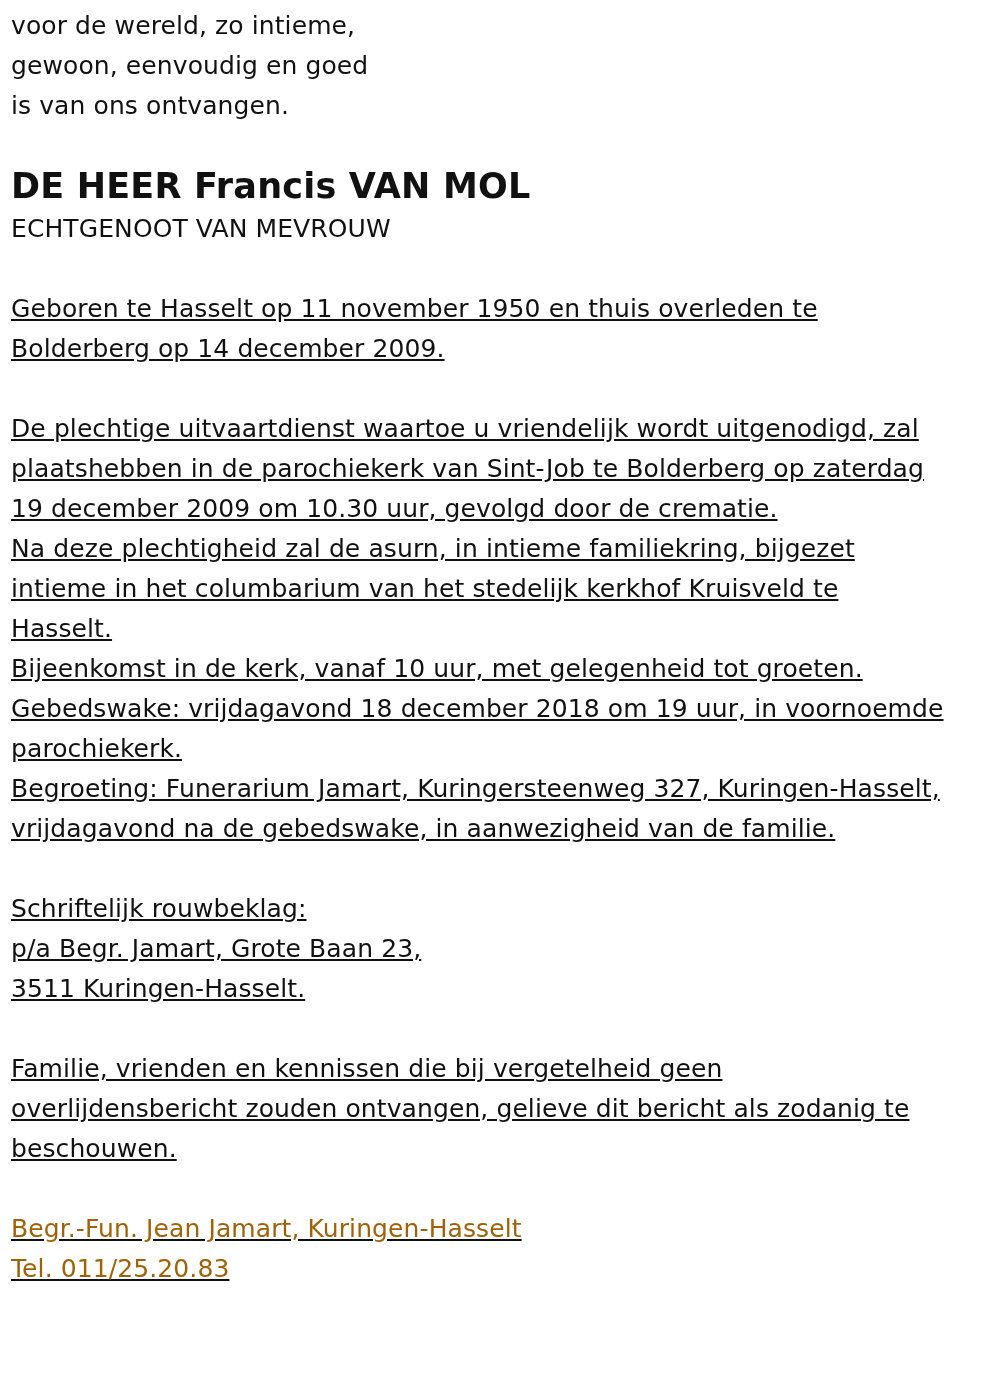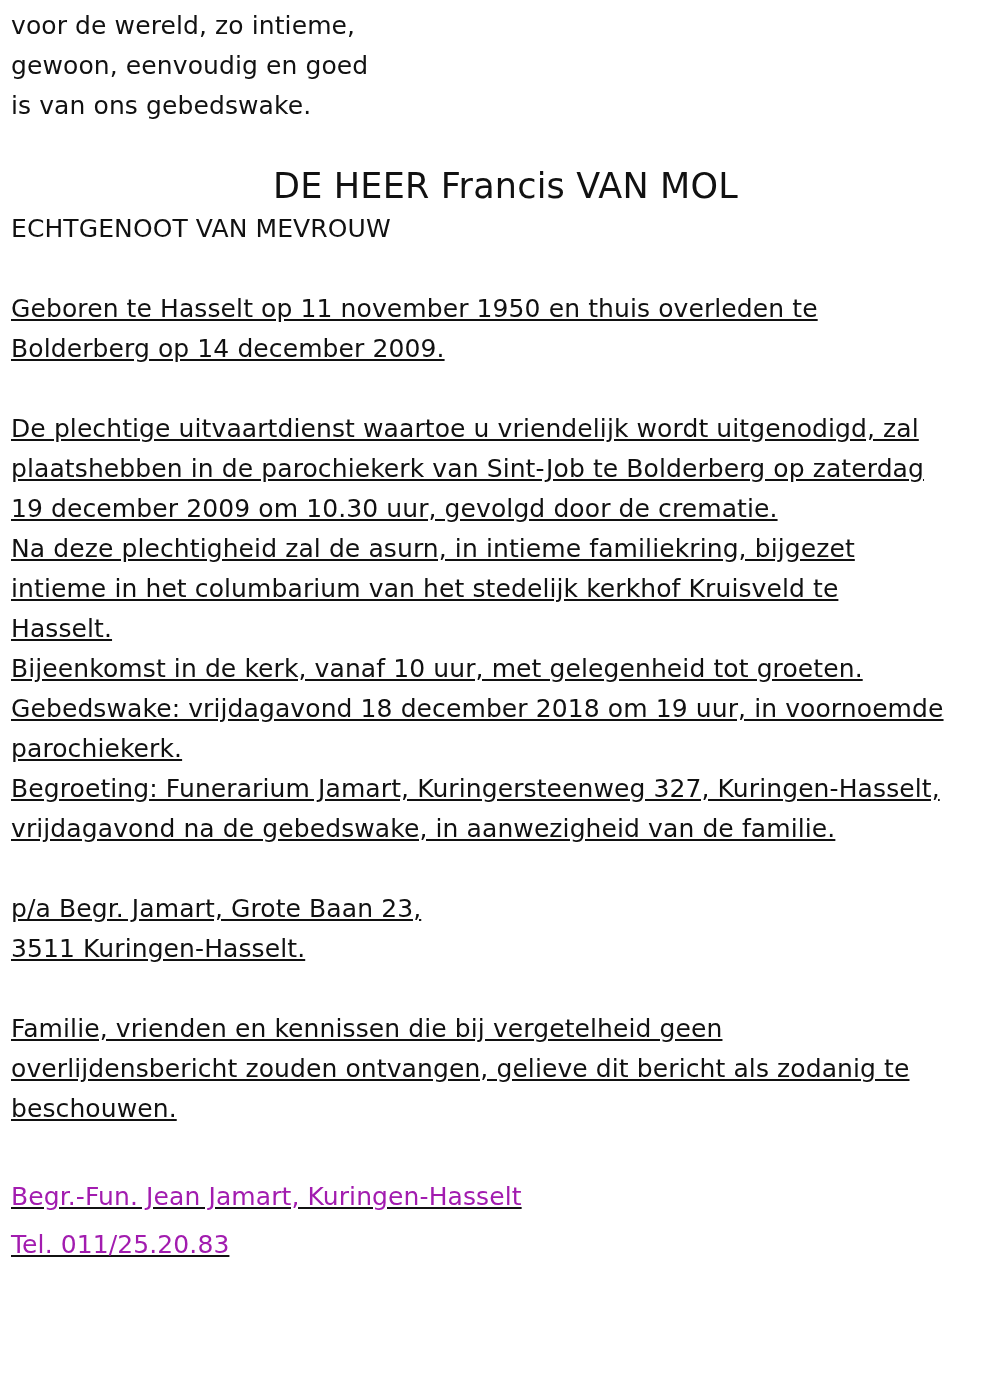--- a/index.html
+++ b/index.html
@@ -20,40 +20,39 @@
       width: 989px;
     }
     .line {
       font-size: 25px;
       line-height: 40px;
       white-space: nowrap;
       letter-spacing: 0.1px;
     }
     .poem { margin: 0; }
     .name {
-      font-weight: normal;
+      font-weight: bold;
       font-size: 35px;
       line-height: 46px;
       margin-top: 37px;
       letter-spacing: 0.2px;
-      text-align: center;
     }
     .block { margin-top: 0; text-decoration: underline; }
     .gap { height: 40px; }
-    .footer .line { color: #a21caf; margin-top: 8px; }
+    .footer .line { color: #a16207; }
   </style>
 </head>
 <body>
 
 <div class="page">
 
   <div class="poem">
     <div class="line">voor de wereld, zo intieme,</div>
     <div class="line">gewoon, eenvoudig en goed</div>
-    <div class="line">is van ons gebedswake.</div>
+    <div class="line">is van ons ontvangen.</div>
   </div>
 
   <div class="name">DE HEER Francis VAN MOL</div>
   <div class="line">ECHTGENOOT VAN MEVROUW</div>
 
   <div class="gap"></div>
 
   <div class="block">
     <div class="line">Geboren te Hasselt op 11 november 1950 en thuis overleden te</div>
     <div class="line">Bolderberg op 14 december 2009.</div>
@@ -71,20 +70,21 @@
     <div class="line">Bijeenkomst in de kerk, vanaf 10 uur, met gelegenheid tot groeten.</div>
     <div class="line">Gebedswake: vrijdagavond 18 december 2018 om 19 uur, in voornoemde</div>
     <div class="line">parochiekerk.</div>
     <div class="line">Begroeting: Funerarium Jamart, Kuringersteenweg 327, Kuringen-Hasselt,</div>
     <div class="line">vrijdagavond na de gebedswake, in aanwezigheid van de familie.</div>
   </div>
 
   <div class="gap"></div>
 
   <div class="block">
+    <div class="line">Schriftelijk rouwbeklag:</div>
     <div class="line">p/a Begr. Jamart, Grote Baan 23,</div>
     <div class="line">3511 Kuringen-Hasselt.</div>
   </div>
 
   <div class="gap"></div>
 
   <div class="block">
     <div class="line">Familie, vrienden en kennissen die bij vergetelheid geen</div>
     <div class="line">overlijdensbericht zouden ontvangen, gelieve dit bericht als zodanig te</div>
     <div class="line">beschouwen.</div>

